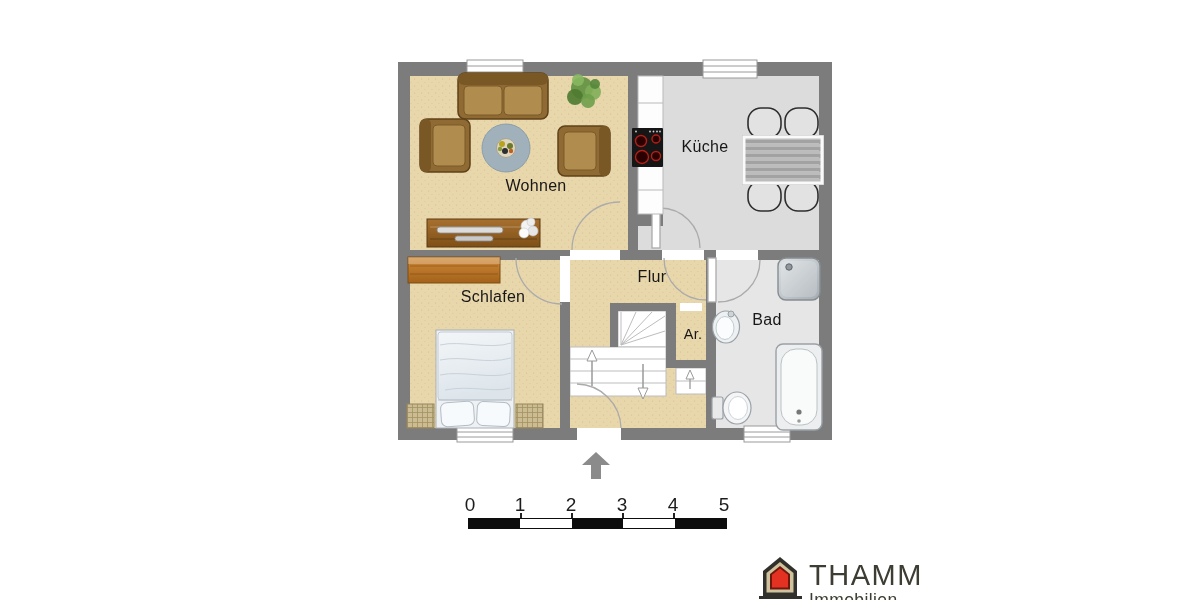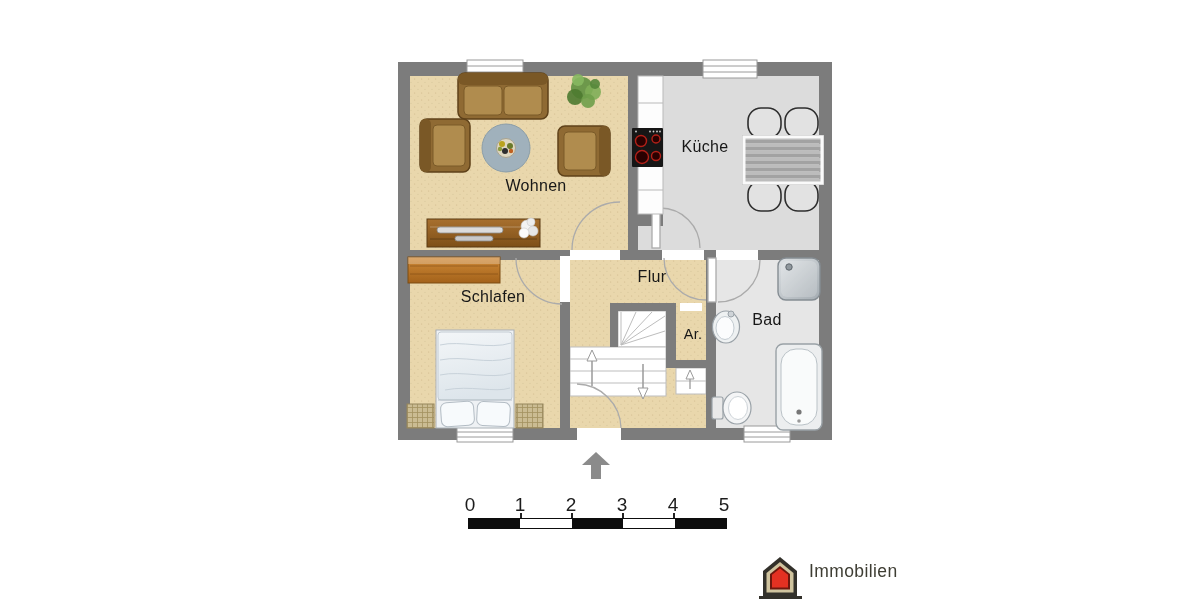--- a/index.html
+++ b/index.html
@@ -304,17 +304,18 @@
 
   <div class="logo">
     <svg width="44" height="44" viewBox="0 0 44 44" xmlns="http://www.w3.org/2000/svg">
       <polygon points="22,1 39,15 39,40 5,40 5,15" fill="#32302a"></polygon>
       <polygon points="22,6 35.5,17 35.5,36.5 8.5,36.5 8.5,17" fill="#cfc39e"></polygon>
       <polygon points="22,10 32,18 32,33.5 12,33.5 12,18" fill="#6e180e"></polygon>
       <polygon points="22,12.5 30,18.8 30,31.5 14,31.5 14,18.8" fill="#e33122"></polygon>
       <rect x="1" y="40" width="43" height="3" fill="#32302a"></rect>
     </svg>
     <div class="txt">
+      <div class="brand">THAMM</div>
       <div class="sub">Immobilien</div>
     </div>
   </div>
 
 </div>
 
 </body></html>

